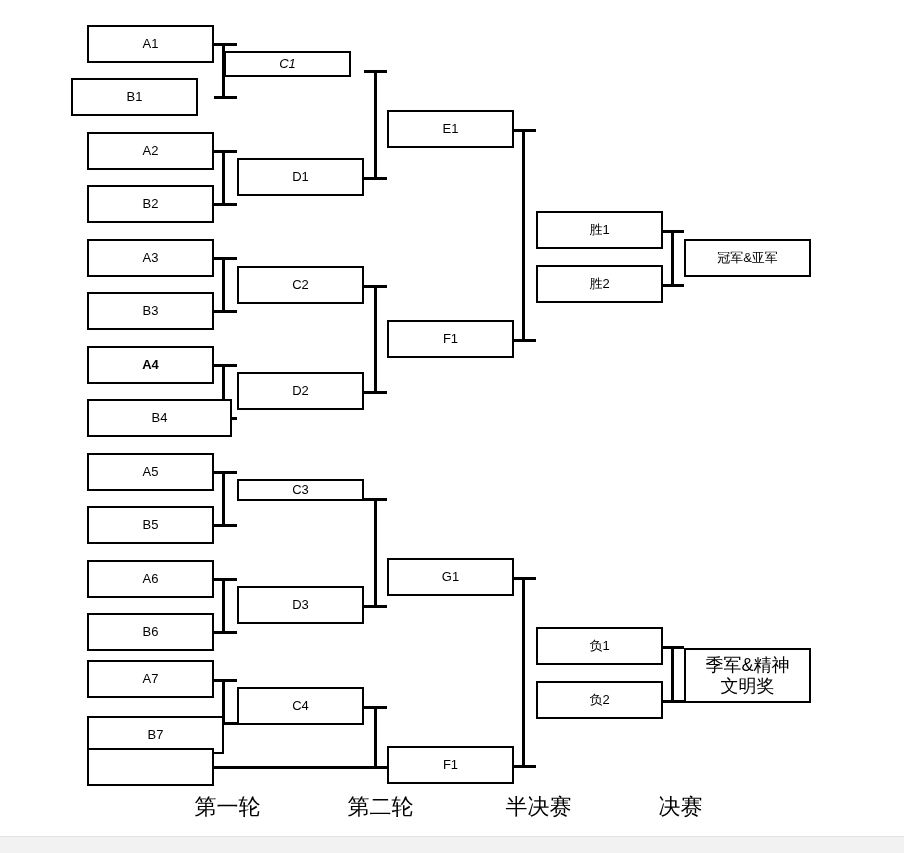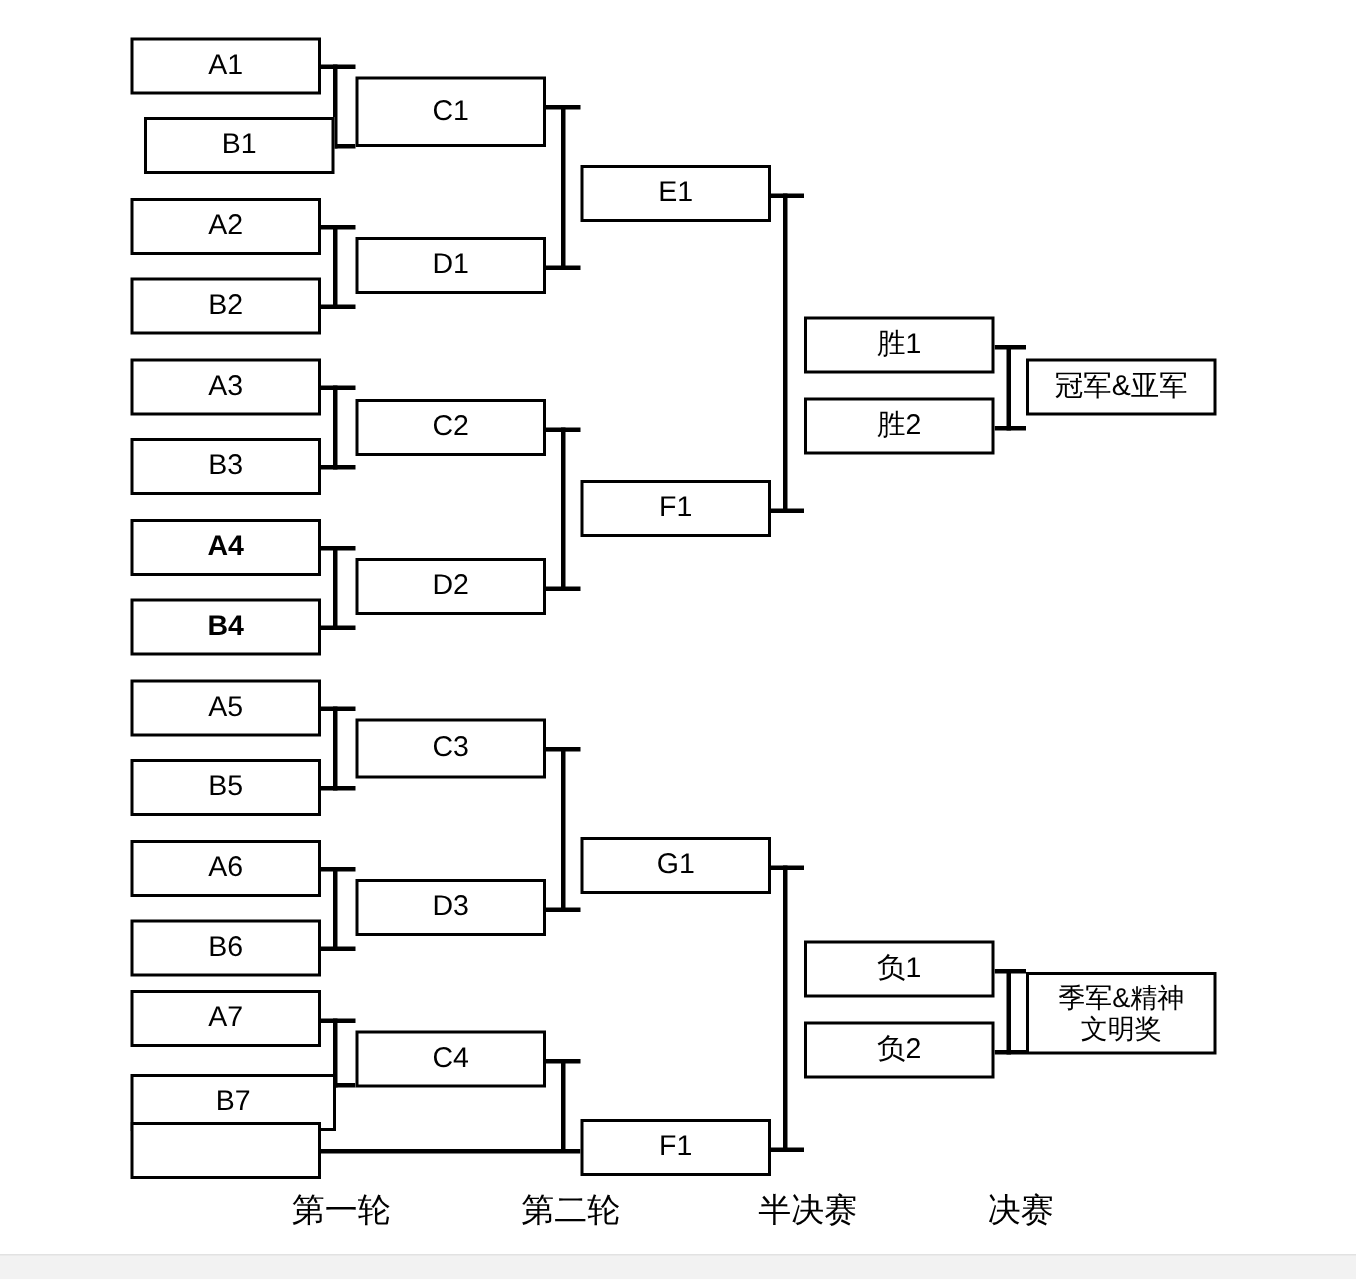--- a/index.html
+++ b/index.html
@@ -18,21 +18,21 @@
     overflow: hidden;
   }
   .node {
     position: absolute;
     box-sizing: border-box;
     border: 2px solid #000000;
     background: #ffffff;
     display: flex;
     align-items: center;
     justify-content: center;
-    font-size: 19px;
+    font-size: 13px;
     color: #000000;
     line-height: 1.15;
     text-align: center;
     z-index: 2;
   }
   .node.two-line {
     font-size: 18px;
     flex-direction: column;
     justify-content: center;
   }
@@ -110,40 +110,40 @@
   <div class="connector" style="left:522px;top:577px;width:3px;height:191px;"></div>
 
   <div class="connector" style="left:663px;top:230px;width:21px;height:3px;"></div>
   <div class="connector" style="left:663px;top:284px;width:21px;height:3px;"></div>
   <div class="connector" style="left:671px;top:230px;width:3px;height:57px;"></div>
   <div class="connector" style="left:663px;top:646px;width:21px;height:3px;"></div>
   <div class="connector" style="left:663px;top:700px;width:21px;height:3px;"></div>
   <div class="connector" style="left:671px;top:646px;width:3px;height:57px;"></div>
 
   <div class="node" style="left:87px;top:25px;width:127px;height:38px;">A1</div>
-  <div class="node" style="left:96px;top:78px;width:127px;height:38px;">B1</div>
+  <div class="node" style="left:71px;top:78px;width:127px;height:38px;">B1</div>
   <div class="node" style="left:87px;top:132px;width:127px;height:38px;">A2</div>
   <div class="node" style="left:87px;top:185px;width:127px;height:38px;">B2</div>
   <div class="node" style="left:87px;top:239px;width:127px;height:38px;">A3</div>
   <div class="node" style="left:87px;top:292px;width:127px;height:38px;">B3</div>
   <div class="node" style="left:87px;top:346px;width:127px;height:38px;font-weight:bold;">A4</div>
-  <div class="node" style="left:87px;top:399px;width:127px;height:38px;font-weight:bold;">B4</div>
+  <div class="node" style="left:87px;top:399px;width:145px;height:38px;">B4</div>
   <div class="node" style="left:87px;top:453px;width:127px;height:38px;">A5</div>
   <div class="node" style="left:87px;top:506px;width:127px;height:38px;">B5</div>
   <div class="node" style="left:87px;top:560px;width:127px;height:38px;">A6</div>
   <div class="node" style="left:87px;top:613px;width:127px;height:38px;">B6</div>
   <div class="node" style="left:87px;top:660px;width:127px;height:38px;">A7</div>
   <div class="node" style="left:87px;top:704px;width:137px;height:38px;margin-top:12px;">B7</div>
   <div class="node" style="left:87px;top:748px;width:127px;height:38px;"></div>
 
-  <div class="node" style="left:237px;top:51px;width:127px;height:47px;">C1</div>
+  <div class="node" style="left:224px;top:51px;width:127px;height:26px;font-style:italic;">C1</div>
   <div class="node" style="left:237px;top:158px;width:127px;height:38px;">D1</div>
   <div class="node" style="left:237px;top:266px;width:127px;height:38px;">C2</div>
   <div class="node" style="left:237px;top:372px;width:127px;height:38px;">D2</div>
-  <div class="node" style="left:237px;top:479px;width:127px;height:40px;">C3</div>
+  <div class="node" style="left:237px;top:479px;width:127px;height:22px;">C3</div>
   <div class="node" style="left:237px;top:586px;width:127px;height:38px;">D3</div>
   <div class="node" style="left:237px;top:687px;width:127px;height:38px;">C4</div>
 
   <div class="node" style="left:387px;top:110px;width:127px;height:38px;">E1</div>
   <div class="node" style="left:387px;top:320px;width:127px;height:38px;">F1</div>
   <div class="node" style="left:387px;top:558px;width:127px;height:38px;">G1</div>
   <div class="node" style="left:387px;top:746px;width:127px;height:38px;">F1</div>
 
   <div class="node" style="left:536px;top:211px;width:127px;height:38px;">胜1</div>
   <div class="node" style="left:536px;top:265px;width:127px;height:38px;">胜2</div>

